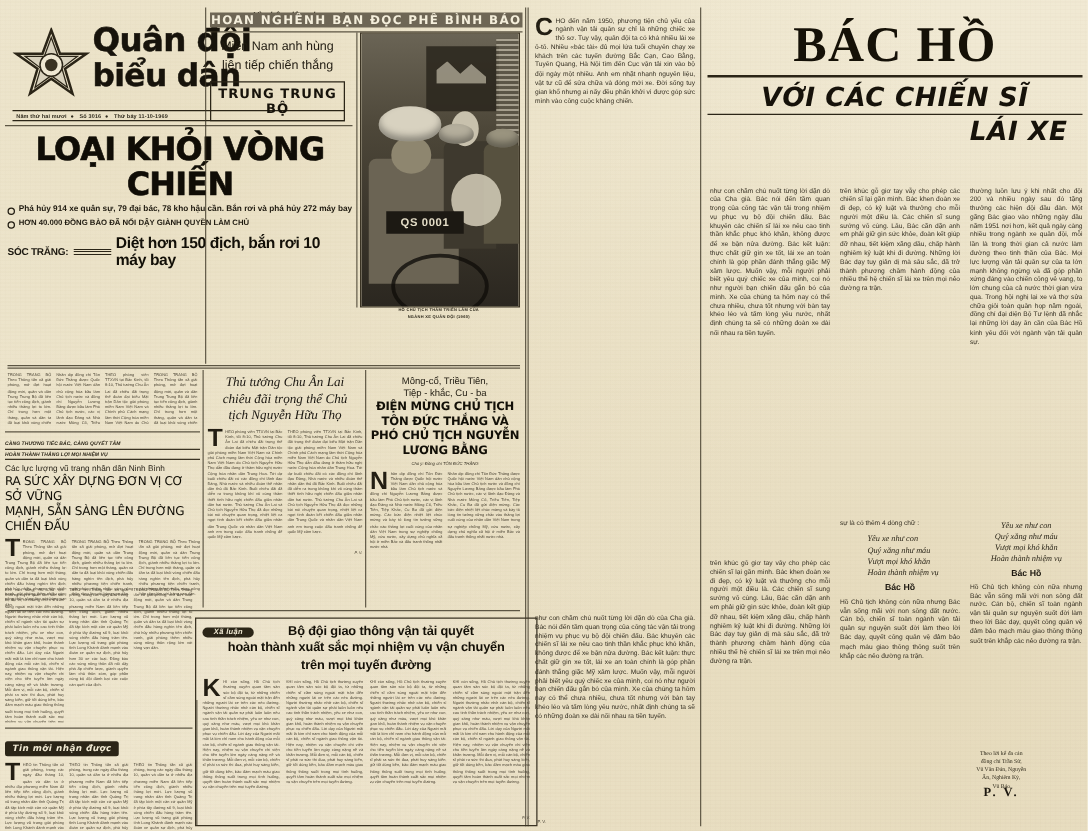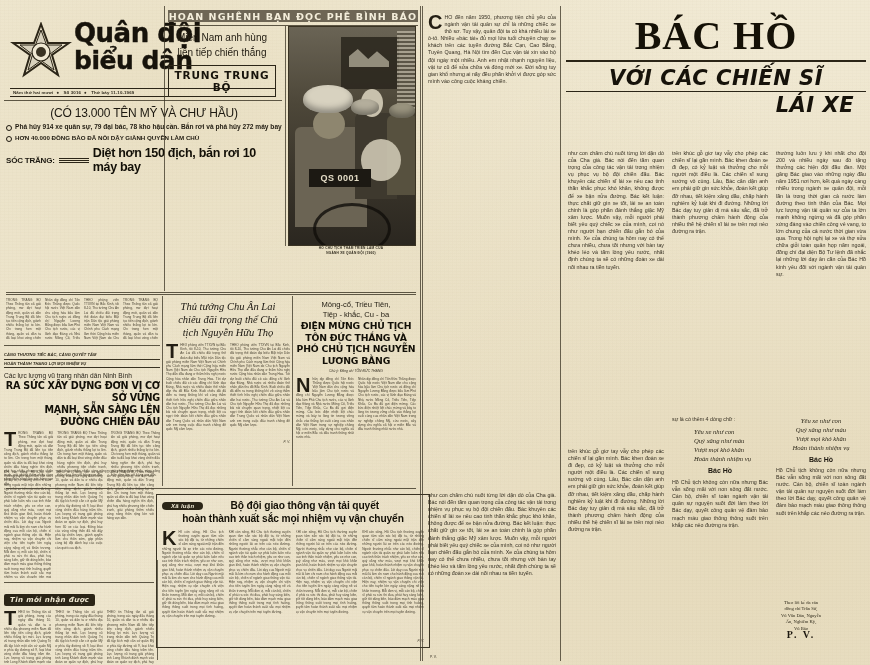--- a/index.html
+++ b/index.html
@@ -110,21 +110,21 @@
   #mongco{position:absolute;left:296px;top:300px;width:120px;}
   .mc-lead{font-size:7.6px;line-height:10px;color:#262116;text-align:center;}
   .mc-head{font-family:"DejaVu Sans",sans-serif;font-weight:bold;font-size:9.3px;line-height:11.5px;text-align:center;color:#120f07;letter-spacing:-.2px;}
   .mc-cap{font-size:3.4px;line-height:4.6px;text-align:center;color:#3a3427;margin-top:3px;font-style:italic;}
 
   
   #ninhbinh{position:absolute;left:4px;top:352px;width:156px;}
   .nb-kick{font-size:4px;line-height:5.6px;font-style:italic;font-weight:700;color:#2b2517;letter-spacing:.02em;border-bottom:1px solid #3a3323;padding-bottom:1px;}
   .nb-kick2{font-size:4px;line-height:5.6px;font-style:italic;font-weight:700;color:#2b2517;letter-spacing:.02em;border-bottom:1px solid #3a3323;padding:1px 0;}
   .nb-lead{font-size:6.6px;line-height:9px;color:#241f15;margin-top:3px;}
-  .nb-head{font-family:"DejaVu Sans",sans-serif;font-weight:bold;font-size:9.6px;line-height:12px;color:#120f07;letter-spacing:-.25px;text-align:right;}
+  .nb-head{font-family:"DejaVu Sans",sans-serif;font-weight:normal;font-size:9.6px;line-height:12px;color:#120f07;letter-spacing:-.25px;}
 
   
   #xaluan{position:absolute;left:156px;top:494px;width:262px;border:1px solid #3a3323;padding:4px 5px 4px 5px;background:rgba(255,255,255,.06);}
   .xl-badge{display:inline-block;background:#2b2517;color:#f0e9d3;font-size:6px;font-weight:bold;
      padding:1px 9px;border-radius:9px;font-style:italic;letter-spacing:.3px;vertical-align:middle;}
   .xl-head{font-weight:bold;font-size:10.2px;line-height:13.4px;color:#141007;text-align:center;letter-spacing:-.1px;}
 
   
   #tinmoi{position:absolute;left:4px;top:588px;width:150px;}
   .tm-badge{background:#2b2517;color:#f0e9d3;font-family:"DejaVu Sans",sans-serif;font-weight:bold;
@@ -171,21 +171,21 @@
       <div class="mast-l2">biểu dân</div>
     </div>
     <div class="mast-meta">
       <span>Năm thứ hai mươi</span>●
       <span>Số 3016</span>●
       <span>Thứ bảy 11-10-1969</span>
     </div>
   </div>
 
   <div id="mainhead">
-    <div class="subhead">(CÓ 13.000 TÊN MỸ VÀ CHƯ HẦU)</div>
+    <div class="bighead">LOẠI KHỎI VÒNG CHIẾN</div>
     <div class="bullets">
       <div class="bullet">
         <span class="dot"></span>
         <span class="btxt">Phá hủy 914 xe quân sự, 79 đại bác, 78 kho hậu cần. Bắn rơi và phá hủy 272 máy bay</span>
       </div>
       <div class="bullet" style="margin-top:2px;font-size:6.2px;">
         <span class="dot"></span>
         <span class="btxt">HƠN 40.000 ĐỒNG BÀO ĐÃ NỔI DẬY GIÀNH QUYỀN LÀM CHỦ</span>
       </div>
     </div>
@@ -288,20 +288,21 @@
       <div class="micro" style="flex:1;height:72px;overflow:hidden;">Nhân dịp đồng chí Tôn Đức Thắng được Quốc hội nước Việt Nam dân chủ cộng hòa bầu làm Chủ tịch nước và đồng chí Nguyễn Lương Bằng được bầu làm Phó Chủ tịch nước, các vị lãnh đạo Đảng và Nhà nước Mông Cổ, Triều Tiên, Tiệp Khắc, Cu Ba đã gửi điện mừng. Các bức điện nhiệt liệt chúc mừng và bày tỏ lòng tin tưởng vững chắc vào thắng lợi cuối cùng của nhân dân Việt Nam trong sự nghiệp chống Mỹ, cứu nước, xây dựng chủ nghĩa xã hội ở miền Bắc và đấu tranh thống nhất nước nhà.</div>
     </div>
   </div>
 
   <div id="xaluan">
     <div style="display:flex;align-items:center;gap:6px;">
       <span class="xl-badge">Xã luận</span>
       <span class="xl-head" style="flex:1;text-align:left;padding-left:21px;">Bộ đội giao thông vận tải quyết</span>
     </div>
     <div class="xl-head">hoàn thành xuất sắc mọi nhiệm vụ vận chuyển</div>
+    <div class="xl-head">trên mọi tuyến đường</div>
     <div style="display:flex;gap:5px;margin-top:4px;">
       <div class="micro drop" style="flex:1;height:108px;overflow:hidden;">KHI còn sống, Hồ Chủ tịch thường xuyên quan tâm săn sóc bộ đội ta, từ những chiến sĩ cầm súng ngoài mặt trận đến những người lái xe trên các nẻo đường. Người thường nhắc nhở cán bộ, chiến sĩ ngành vận tải quân sự phải luôn luôn nêu cao tinh thần trách nhiệm, yêu xe như con, quý xăng như máu, vượt mọi khó khăn gian khổ, hoàn thành nhiệm vụ vận chuyển phục vụ chiến đấu. Lời dạy của Người mãi mãi là kim chỉ nam cho hành động của mỗi cán bộ, chiến sĩ ngành giao thông vận tải. Hiện nay, nhiệm vụ vận chuyển chi viện cho tiền tuyến lớn ngày càng nặng nề và khẩn trương. Mỗi đơn vị, mỗi cán bộ, chiến sĩ phải ra sức thi đua, phát huy sáng kiến, giữ tốt dùng bền, bảo đảm mạch máu giao thông thông suốt trong mọi tình huống, quyết tâm hoàn thành xuất sắc mọi nhiệm vụ vận chuyển trên mọi tuyến đường.</div>
       <div class="micro" style="flex:1;height:108px;overflow:hidden;">KHI còn sống, Hồ Chủ tịch thường xuyên quan tâm săn sóc bộ đội ta, từ những chiến sĩ cầm súng ngoài mặt trận đến những người lái xe trên các nẻo đường. Người thường nhắc nhở cán bộ, chiến sĩ ngành vận tải quân sự phải luôn luôn nêu cao tinh thần trách nhiệm, yêu xe như con, quý xăng như máu, vượt mọi khó khăn gian khổ, hoàn thành nhiệm vụ vận chuyển phục vụ chiến đấu. Lời dạy của Người mãi mãi là kim chỉ nam cho hành động của mỗi cán bộ, chiến sĩ ngành giao thông vận tải. Hiện nay, nhiệm vụ vận chuyển chi viện cho tiền tuyến lớn ngày càng nặng nề và khẩn trương. Mỗi đơn vị, mỗi cán bộ, chiến sĩ phải ra sức thi đua, phát huy sáng kiến, giữ tốt dùng bền, bảo đảm mạch máu giao thông thông suốt trong mọi tình huống, quyết tâm hoàn thành xuất sắc mọi nhiệm vụ vận chuyển trên mọi tuyến đường.</div>
       <div class="micro" style="flex:1;height:108px;overflow:hidden;">KHI còn sống, Hồ Chủ tịch thường xuyên quan tâm săn sóc bộ đội ta, từ những chiến sĩ cầm súng ngoài mặt trận đến những người lái xe trên các nẻo đường. Người thường nhắc nhở cán bộ, chiến sĩ ngành vận tải quân sự phải luôn luôn nêu cao tinh thần trách nhiệm, yêu xe như con, quý xăng như máu, vượt mọi khó khăn gian khổ, hoàn thành nhiệm vụ vận chuyển phục vụ chiến đấu. Lời dạy của Người mãi mãi là kim chỉ nam cho hành động của mỗi cán bộ, chiến sĩ ngành giao thông vận tải. Hiện nay, nhiệm vụ vận chuyển chi viện cho tiền tuyến lớn ngày càng nặng nề và khẩn trương. Mỗi đơn vị, mỗi cán bộ, chiến sĩ phải ra sức thi đua, phát huy sáng kiến, giữ tốt dùng bền, bảo đảm mạch máu giao thông thông suốt trong mọi tình huống, quyết tâm hoàn thành xuất sắc mọi nhiệm vụ vận chuyển trên mọi tuyến đường.</div>
       <div class="micro" style="flex:1;height:108px;overflow:hidden;">KHI còn sống, Hồ Chủ tịch thường xuyên quan tâm săn sóc bộ đội ta, từ những chiến sĩ cầm súng ngoài mặt trận đến những người lái xe trên các nẻo đường. Người thường nhắc nhở cán bộ, chiến sĩ ngành vận tải quân sự phải luôn luôn nêu cao tinh thần trách nhiệm, yêu xe như con, quý xăng như máu, vượt mọi khó khăn gian khổ, hoàn thành nhiệm vụ vận chuyển phục vụ chiến đấu. Lời dạy của Người mãi mãi là kim chỉ nam cho hành động của mỗi cán bộ, chiến sĩ ngành giao thông vận tải. Hiện nay, nhiệm vụ vận chuyển chi viện cho tiền tuyến lớn ngày càng nặng nề và khẩn trương. Mỗi đơn vị, mỗi cán bộ, chiến sĩ phải ra sức thi đua, phát huy sáng kiến, giữ tốt dùng bền, bảo đảm mạch máu giao thông thông suốt trong mọi tình huống, quyết tâm hoàn thành xuất sắc mọi nhiệm vụ vận chuyển trên mọi tuyến đường.</div>
     </div>
     <div class="micro" style="text-align:right;font-style:italic;margin-top:1px;">P. V.</div>
   </div>
 
   <div id="tinmoi">

